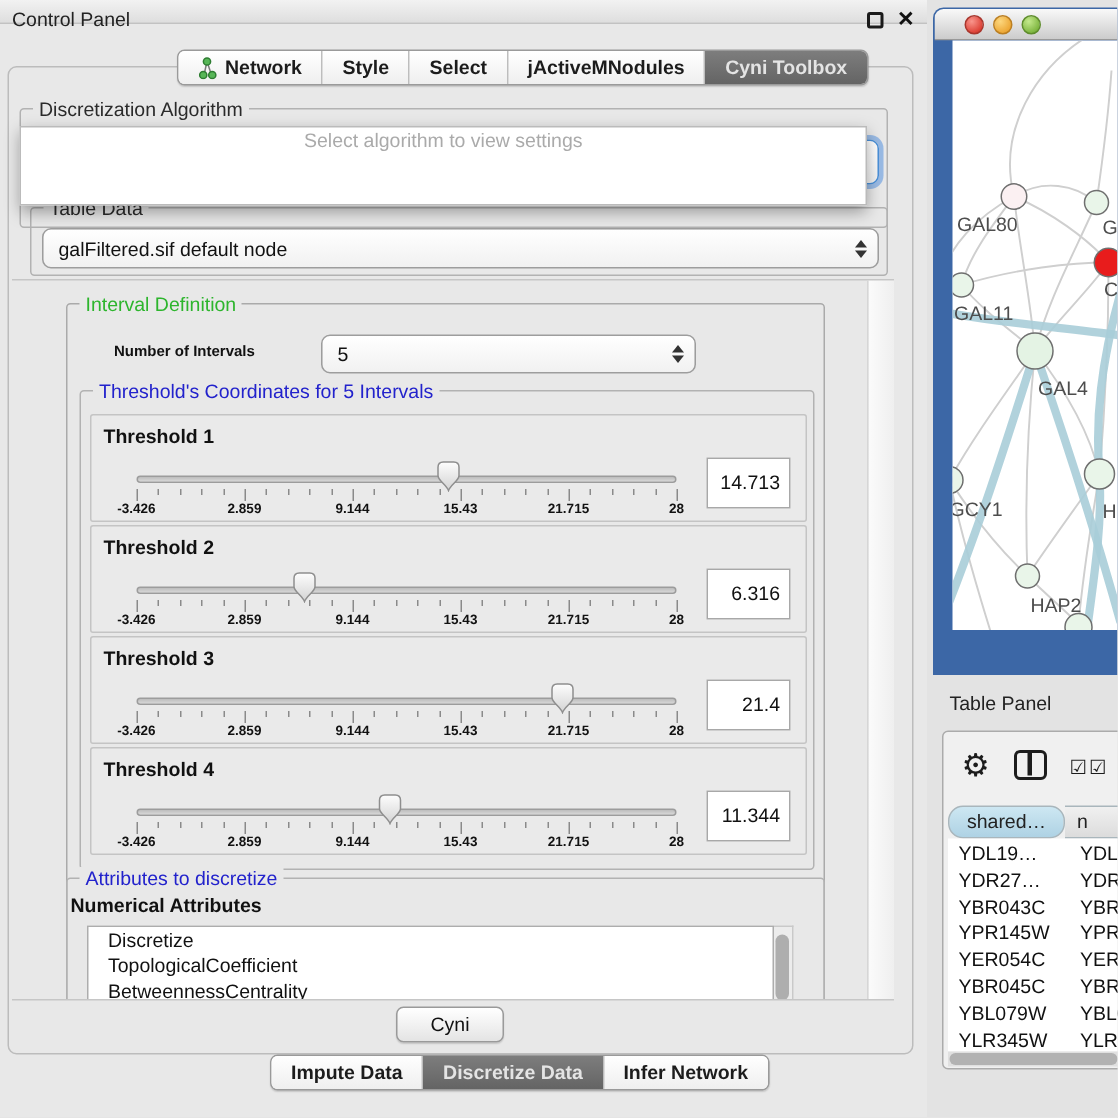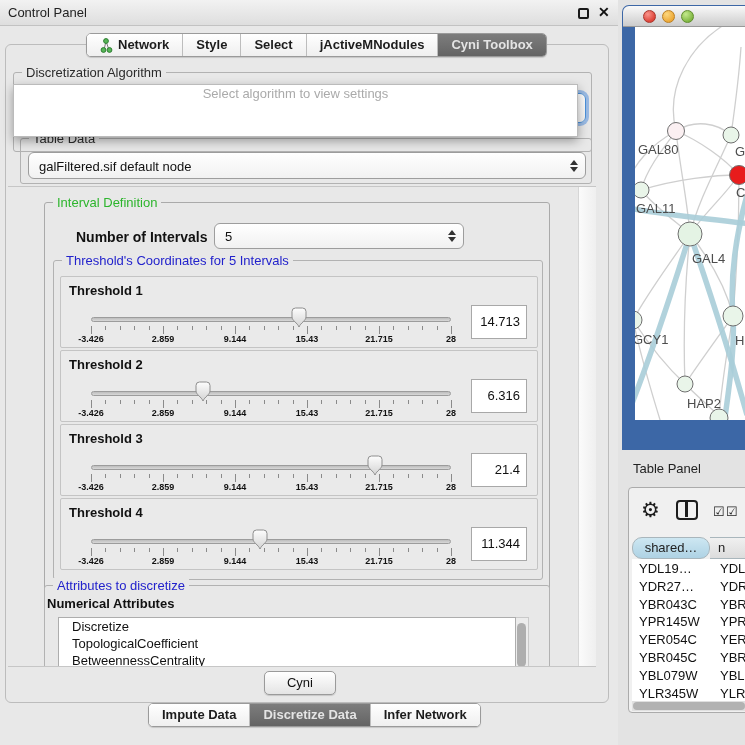--- a/index.html
+++ b/index.html
@@ -3,28 +3,28 @@
 <meta charset="utf-8">
 <style>
   * { margin:0; padding:0; box-sizing:border-box; }
   html,body { width:745px; height:745px; overflow:hidden;
     font-family:"Liberation Sans", sans-serif; background:#e3e3e3; }
   .abs { position:absolute; }
   #stage { position:relative; width:745px; height:745px; overflow:hidden; }
 
   
   #control-panel { left:0; top:0; width:618px; height:745px; background:#e8e8e8; }
-  #cp-titlebar { left:0; top:0; width:100%; height:26px;
+  #cp-titlebar { left:0; top:0; width:100%; height:16px;
     background:linear-gradient(#f2f2f2,#dedede); border-bottom:1px solid #c2c2c2; }
   #cp-title { left:8px; top:5px; font-size:13px; color:#222; }
   #float-icon { left:578px; top:8px; width:11px; height:11px; border:2px solid #1a1a1a; border-radius:2px; }
   #close-icon { left:598px; top:4px; font-size:14px; font-weight:bold; color:#111; }
 
   .seg { position:absolute; display:flex; height:24px; border:1px solid #9a9a9a;
-    border-radius:5px; overflow:hidden; background:#fff; box-shadow:0 1px 1px rgba(0,0,0,.15); z-index:30; }
+    border-radius:5px; overflow:hidden; background:#fff; box-shadow:0 1px 1px rgba(0,0,0,.15); z-index:30;margin-left:32px; }
   .seg .seg-item { display:flex; align-items:center; gap:5px; padding:0 13px; font-size:13px;
     font-weight:bold; color:#1c1c1c; line-height:22px; background:linear-gradient(#ffffff,#efefef);
     border-left:1px solid #bdbdbd; white-space:nowrap; }
   .seg .seg-item:first-child { border-left:none; }
   .seg .seg-item.selected { background:linear-gradient(#7d7d7d,#646464); color:#e4e4e4; }
 
   #outer-box { left:5px; top:44px; width:604px; height:659px; border:1px solid #bcbcbc; border-radius:6px; }
 
   .groupbox { position:absolute; border:1px solid #b2b2b2; border-radius:3px; }
   .group-title { position:absolute; top:-8px; left:8px; background:#e8e8e8; padding:0 4px;
@@ -170,21 +170,21 @@
             <i class="dn"></i>
           </span>
       </div>
     </div>
 
     <div id="viewport" class="abs">
 
       <div class="groupbox" style="left:36px; top:15px; width:506px; height:492px; border-color:#aaa;">
         <span class="group-title gt-green">Interval Definition</span>
 
-        <div style="position:absolute; left:31px; top:26px; font-size:14px; font-weight:bold; color:#111;">Number of Intervals</div>
+        <div style="position:absolute; left:31px; top:26px; font-size:10px; font-weight:bold; color:#111;">Number of Intervals</div>
         <div class="combo" style="left:169px; top:20px; width:250px; height:26px;">
           <span class="combo-text">5</span>
           <span class="spinner">
               <i class="up"></i>
               <i class="dn"></i>
             </span>
         </div>
 
         <div class="groupbox" style="left:8px; top:57px; width:490px; height:320px;">
           <span class="group-title gt-blue">Threshold's Coordinates for 5 Intervals</span>

